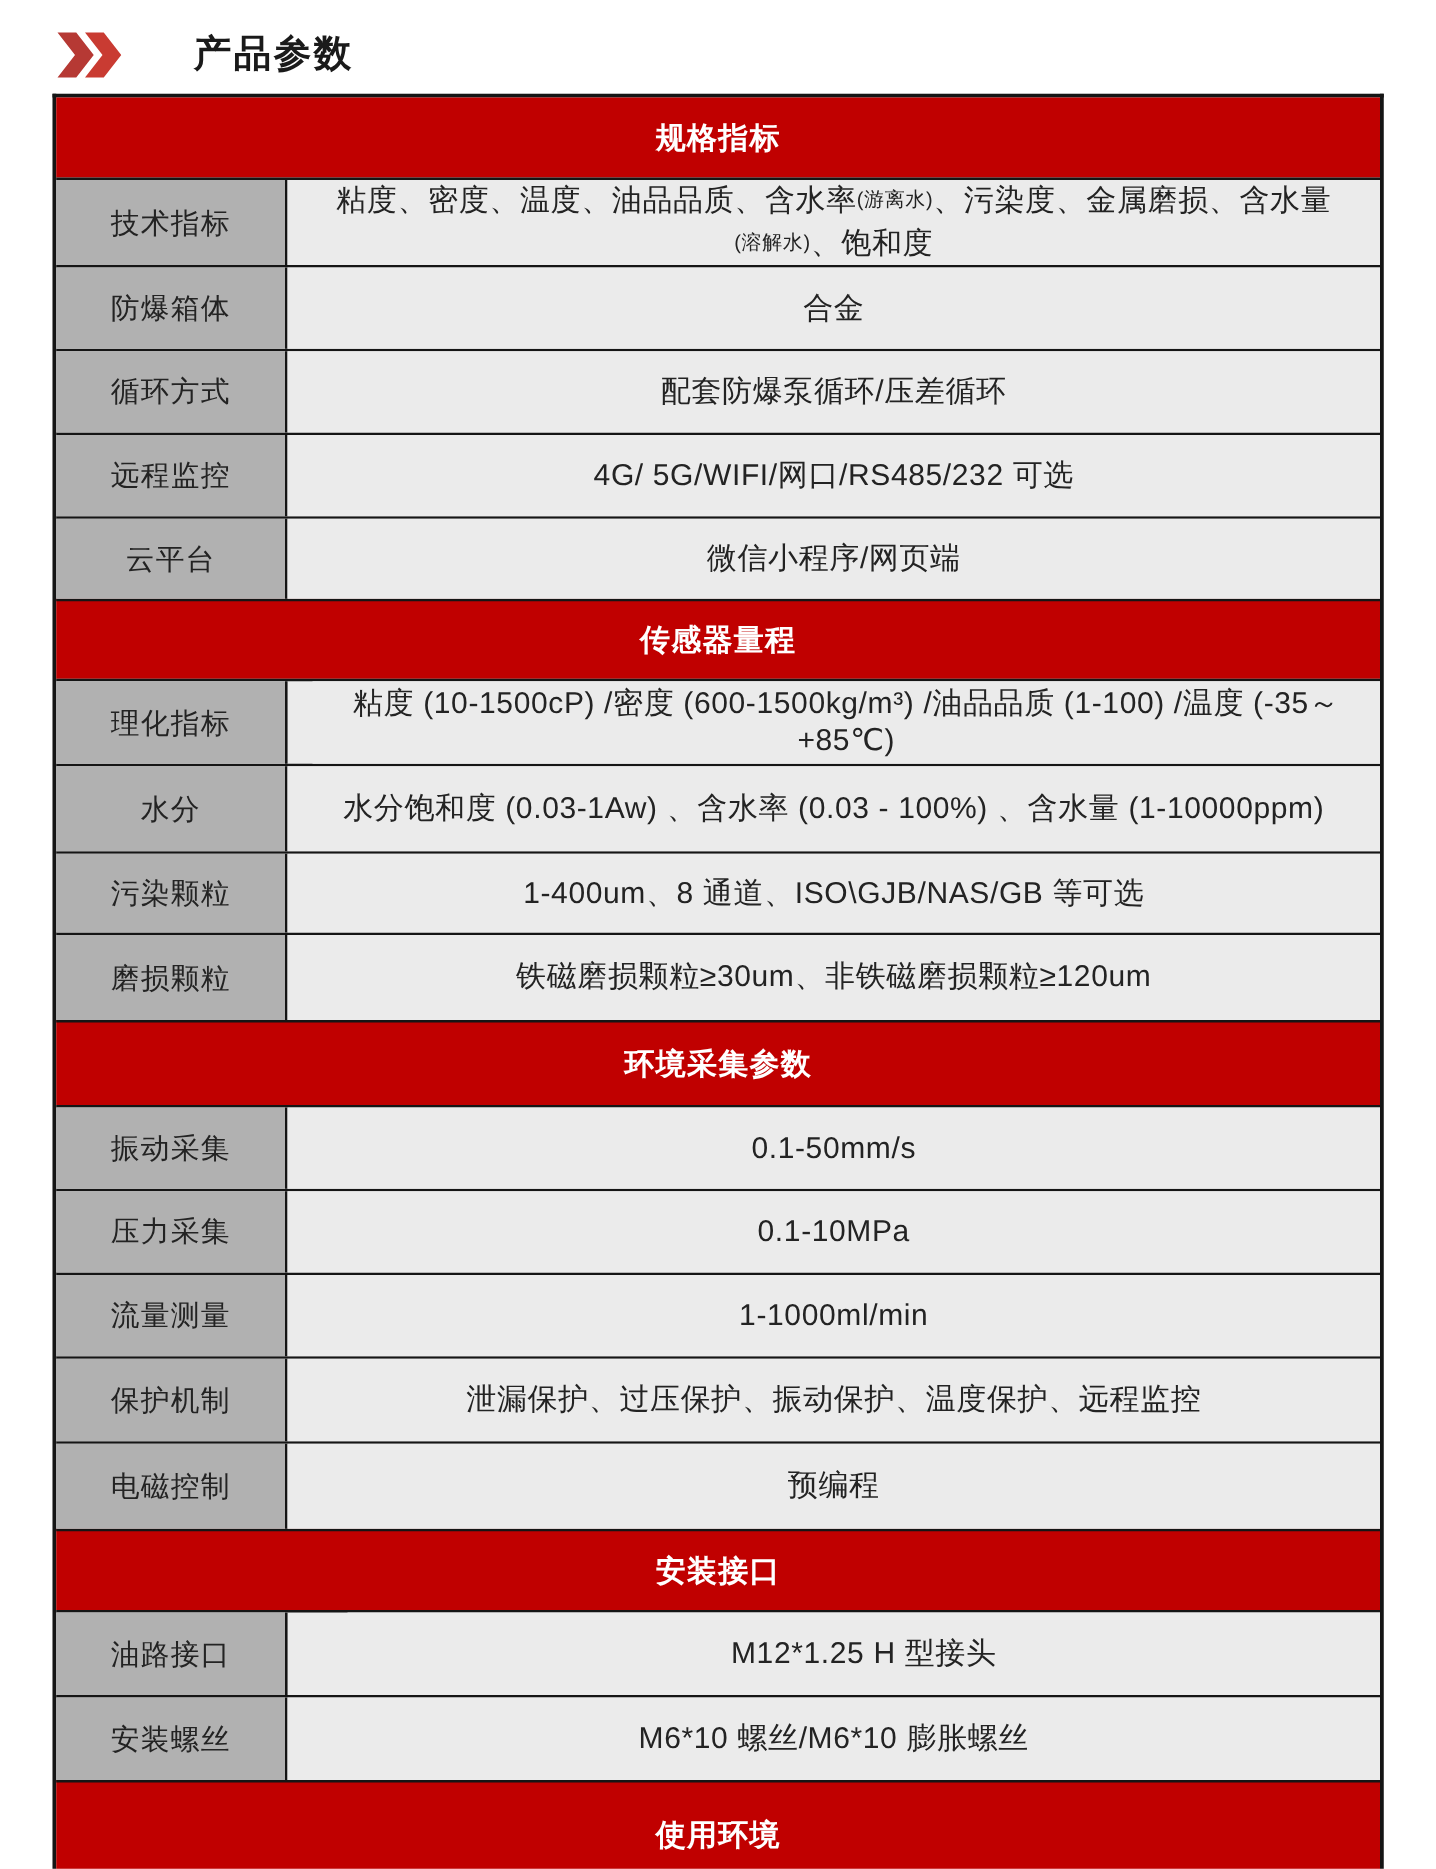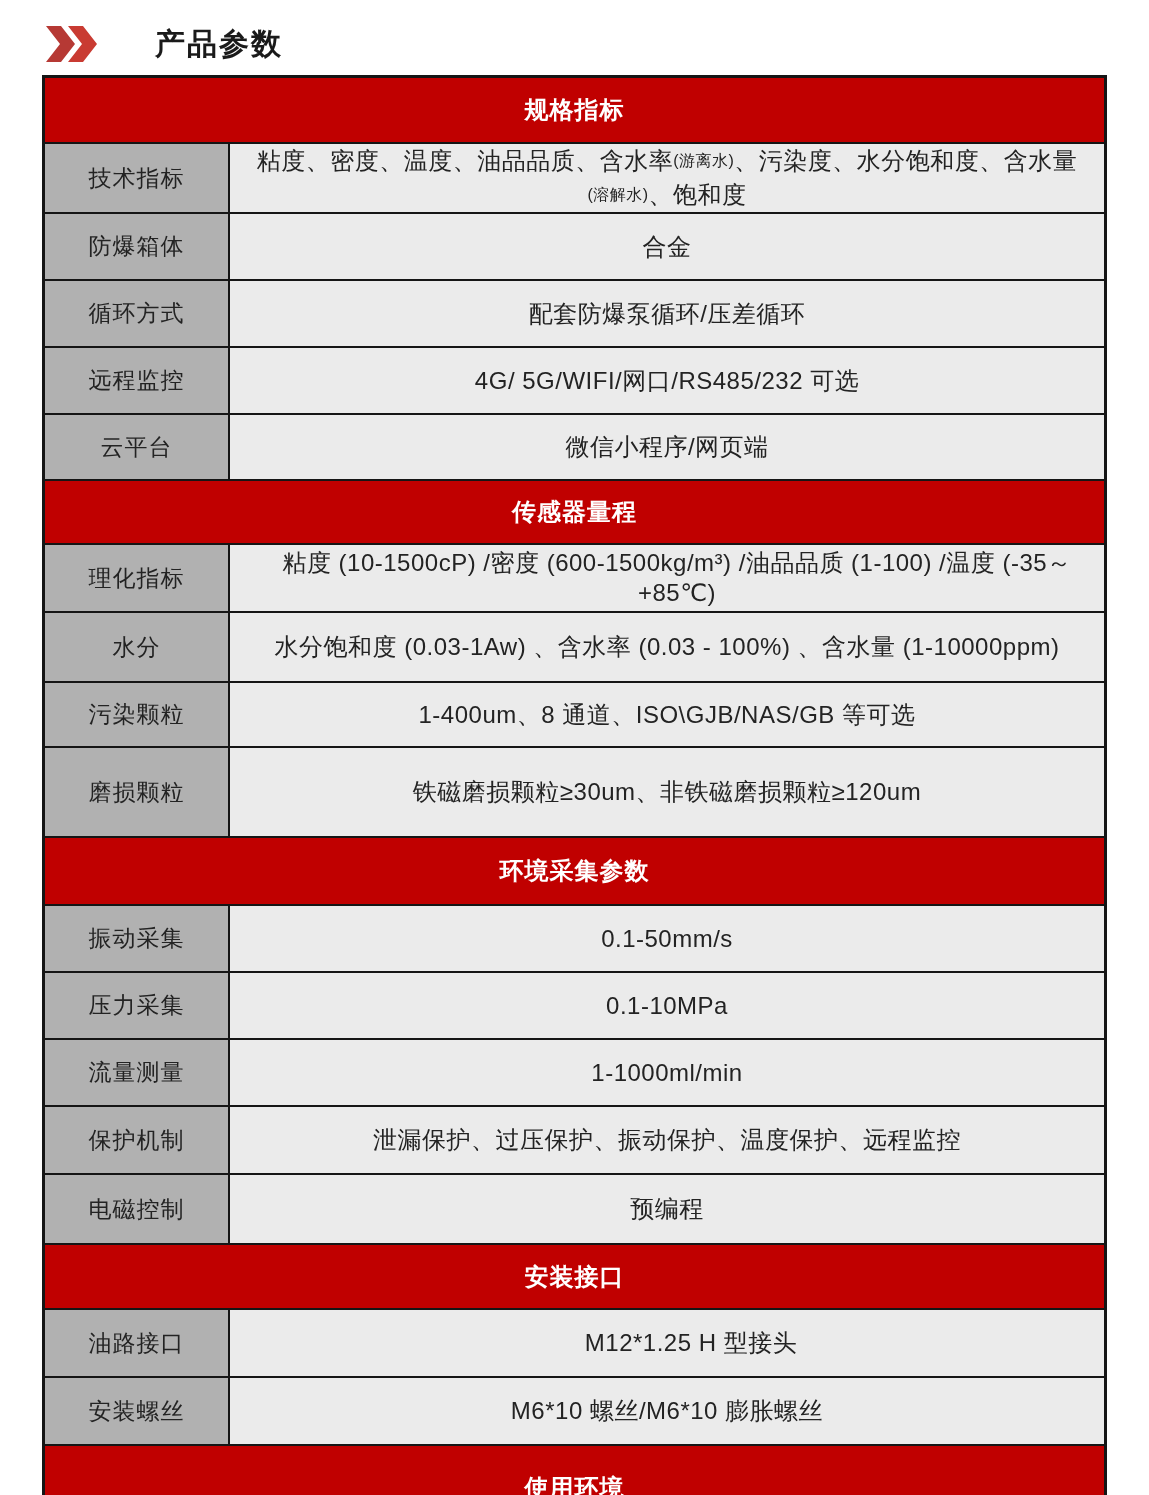--- a/index.html
+++ b/index.html
@@ -84,21 +84,21 @@
 
 <div class="spec-table" id="spec-table">
     <div class="section-header" style="height: 64px;">
       <span>规格指标</span>
     </div>
     <div class="data-row" style="height: 70px;">
       <div class="label-cell">技术指标</div>
       <div class="value-cell">
         <span>粘度、密度、温度、油品品质、含水率 </span>
         <span class="small-note">(游离水)</span>
-        <span> 、污染度、水分饱和度、含水量 </span>
+        <span> 、污染度、金属磨损、含水量 </span>
         <span class="small-note">(溶解水)</span>
         <span> 、饱和度</span>
       </div>
     </div>
     <div class="data-row" style="height: 67px;">
       <div class="label-cell">防爆箱体</div>
       <div class="value-cell">合金</div>
     </div>
     <div class="data-row" style="height: 67px;">
       <div class="label-cell">循环方式</div>
@@ -120,21 +120,21 @@
       <div class="value-cell">粘度 (10-1500cP) /密度 (600-1500kg/m³) /油品品质 (1-100) /温度 (-35～+85℃)</div>
     </div>
     <div class="data-row" style="height: 70px;">
       <div class="label-cell">水分</div>
       <div class="value-cell">水分饱和度 (0.03-1Aw) 、含水率 (0.03 - 100%) 、含水量 (1-10000ppm)</div>
     </div>
     <div class="data-row" style="height: 65px;">
       <div class="label-cell">污染颗粒</div>
       <div class="value-cell">1-400um、8 通道、ISO\GJB/NAS/GB 等可选</div>
     </div>
-    <div class="data-row" style="height: 90px;">
+    <div class="data-row" style="height: 70px;">
       <div class="label-cell">磨损颗粒</div>
       <div class="value-cell">铁磁磨损颗粒≥30um、非铁磁磨损颗粒≥120um</div>
     </div>
     <div class="section-header" style="height: 68px;">
       <span>环境采集参数</span>
     </div>
     <div class="data-row" style="height: 67px;">
       <div class="label-cell">振动采集</div>
       <div class="value-cell">0.1-50mm/s</div>
     </div>

